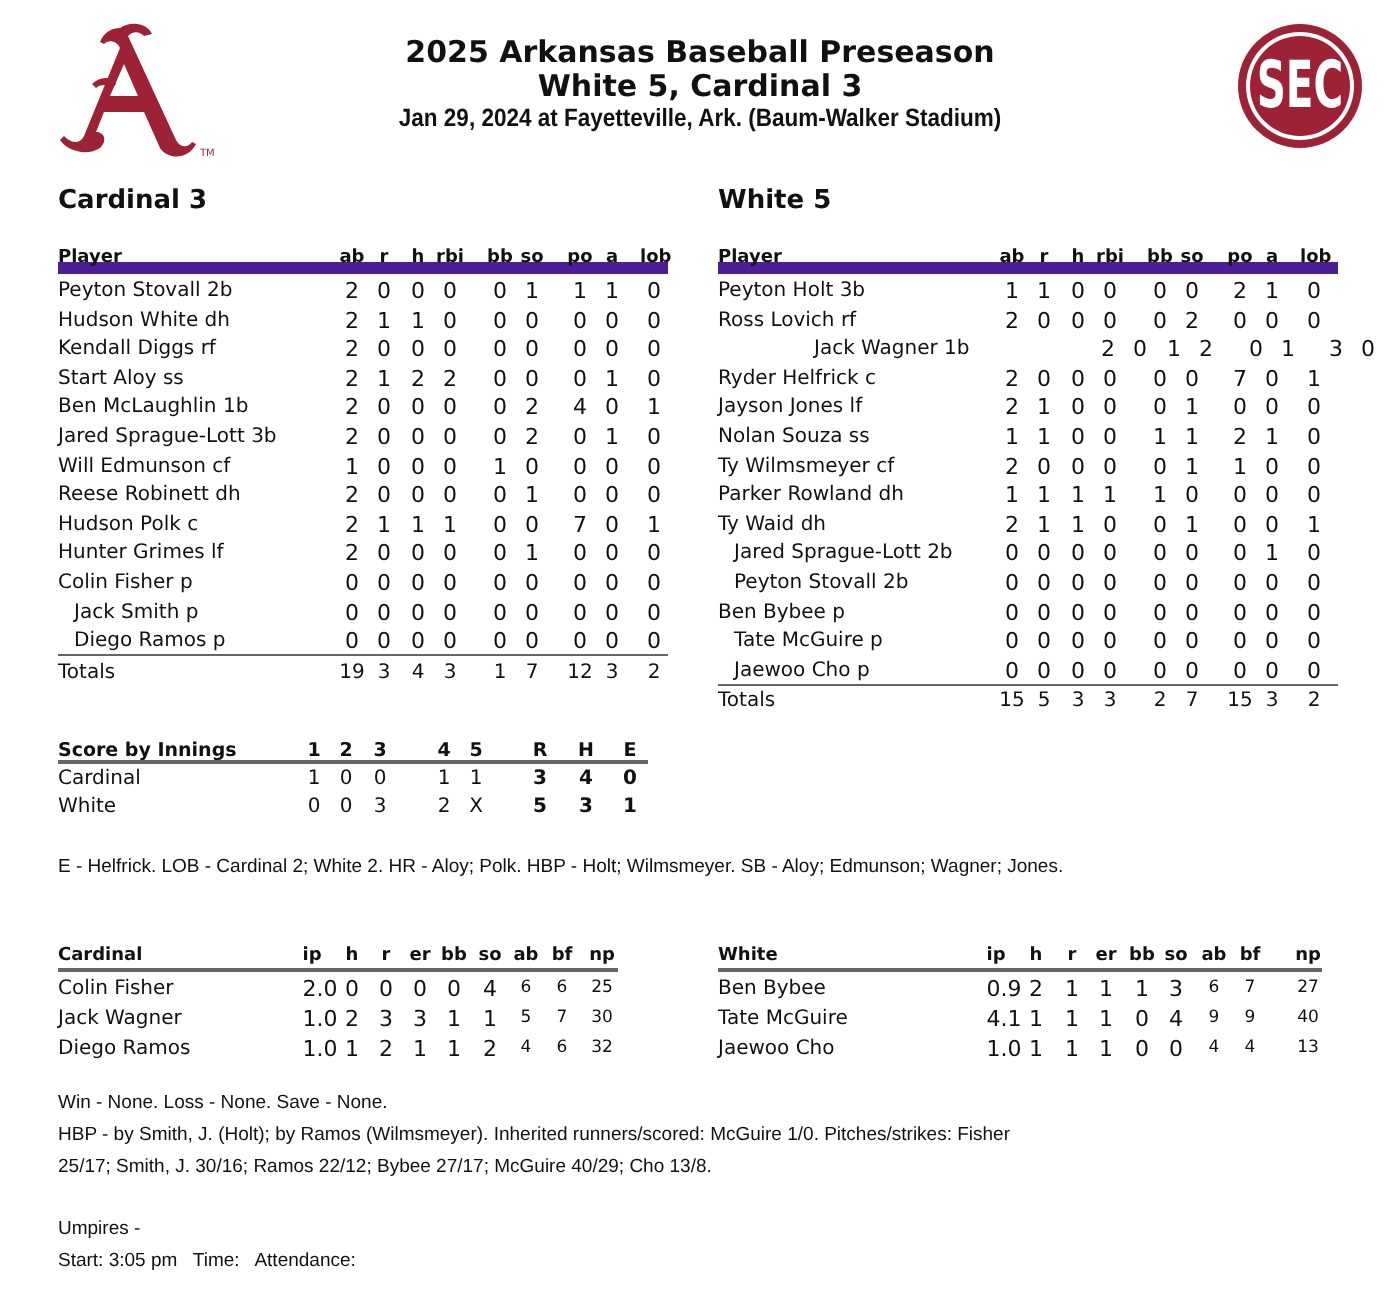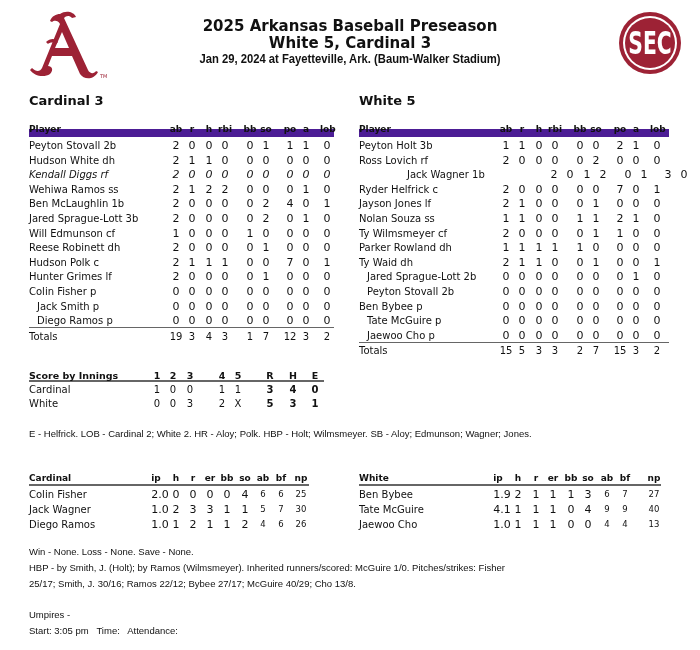--- a/index.html
+++ b/index.html
@@ -14,21 +14,21 @@
     left: 150px; width: 400px; text-align: center; font-weight: bold; color: #111;
     font-family: "DejaVu Sans", sans-serif;
   }
   .t1 { top: 17px; font-size: 15px; }
   .t2 { top: 34px; font-size: 15px; }
   .t3 { top: 52px; font-size: 12.5px; font-family: "Liberation Sans", sans-serif; font-weight: bold; transform: scaleX(0.9); }
   .team-head { font-weight: bold; font-size: 13px; }
 
   .bat { font-size: 10px; }
   .bat .row { position: absolute; height: 15px; line-height: 15px; white-space: nowrap; }
-  .bat .hdr { font-weight: bold; font-size: 9px; border-bottom: 8px solid #4c1d95; height: 13px; line-height: 11px; }
+  .bat .hdr { font-weight: bold; font-size: 9px; border-bottom: 6px solid #4c1d95; height: 13px; line-height: 11px; }
   .bat .c { position: absolute; text-align: center; width: 14px; }
   .bat .name { position: absolute; left: 0; }
   .bat .name.sub { left: 8px; }
   .bat .ul { border-bottom: 1px solid #666; }
 
   .inn { font-size: 10px; }
   .inn .row { position: absolute; height: 14px; line-height: 14px; white-space: nowrap; }
   .inn .hdr { font-weight: bold; font-size: 9.5px; border-bottom: 2px solid #666; height: 12px; line-height: 11px; }
   .inn .c { position: absolute; width: 14px; text-align: center; }
   .inn .b { font-weight: bold; }
@@ -96,34 +96,34 @@
       <span class="c" style="left:140px;font-size:11px">2</span>
       <span class="c" style="left:156px;font-size:11px">1</span>
       <span class="c" style="left:173px;font-size:11px">1</span>
       <span class="c" style="left:189px;font-size:11px">0</span>
       <span class="c" style="left:214px;font-size:11px">0</span>
       <span class="c" style="left:230px;font-size:11px">0</span>
       <span class="c" style="left:254px;font-size:11px">0</span>
       <span class="c" style="left:270px;font-size:11px">0</span>
       <span class="c" style="left:291px;font-size:11px">0</span>
     </div>
-    <div class="row" style="top:43.2px;left:0;width:100%;font-style:italic;">
+    <div class="row" style="top:43.2px;left:0;width:100%;">
       <span class="name">Kendall Diggs rf</span>
       <span class="c" style="left:140px;font-size:11px">2</span>
       <span class="c" style="left:156px;font-size:11px">0</span>
       <span class="c" style="left:173px;font-size:11px">0</span>
       <span class="c" style="left:189px;font-size:11px">0</span>
       <span class="c" style="left:214px;font-size:11px">0</span>
       <span class="c" style="left:230px;font-size:11px">0</span>
       <span class="c" style="left:254px;font-size:11px">0</span>
       <span class="c" style="left:270px;font-size:11px">0</span>
       <span class="c" style="left:291px;font-size:11px">0</span>
     </div>
     <div class="row" style="top:57.800000000000004px;left:0;width:100%;">
-      <span class="name">Wehiwa Ramos ss</span>
+      <span class="name">Start Aloy ss</span>
       <span class="c" style="left:140px;font-size:11px">2</span>
       <span class="c" style="left:156px;font-size:11px">1</span>
       <span class="c" style="left:173px;font-size:11px">2</span>
       <span class="c" style="left:189px;font-size:11px">2</span>
       <span class="c" style="left:214px;font-size:11px">0</span>
       <span class="c" style="left:230px;font-size:11px">0</span>
       <span class="c" style="left:254px;font-size:11px">0</span>
       <span class="c" style="left:270px;font-size:11px">1</span>
       <span class="c" style="left:291px;font-size:11px">0</span>
     </div>
@@ -521,39 +521,39 @@
     <div class="row" style="top:44px;left:0;width:100%;">
       <span style="position:absolute;left:0">Diego Ramos</span>
       <span class="c" style="left:119px;width:24px;font-size:11px;">1.0</span>
       <span class="c" style="left:139px;font-size:11px;">1</span>
       <span class="c" style="left:156px;font-size:11px;">2</span>
       <span class="c" style="left:173px;font-size:11px;">1</span>
       <span class="c" style="left:190px;font-size:11px;">1</span>
       <span class="c" style="left:208px;font-size:11px;">2</span>
       <span class="c np" style="left:226px;">4</span>
       <span class="c np" style="left:244px;">6</span>
-      <span class="c np" style="left:264px;">26</span>
+      <span class="c np" style="left:264px;">32</span>
     </div>
   </div>
 <div class="abs pit" id="pit-white" style="left:359px;top:473px;width:302px;">
     <div class="row hdr" style="top:0;left:0;width:100%;">
     <span style="position:absolute;left:0">White</span>
       <span class="c" style="left:131px">ip</span>
       <span class="c" style="left:151px">h</span>
       <span class="c" style="left:169px">r</span>
       <span class="c" style="left:186px">er</span>
       <span class="c" style="left:204px">bb</span>
       <span class="c" style="left:221px">so</span>
       <span class="c" style="left:240px">ab</span>
       <span class="c" style="left:258px">bf</span>
       <span class="c" style="left:287px">np</span>
     </div>
     <div class="row" style="top:14px;left:0;width:100%;">
       <span style="position:absolute;left:0">Ben Bybee</span>
-      <span class="c" style="left:131px;width:24px;font-size:11px;">1.9</span>
+      <span class="c" style="left:131px;width:24px;font-size:11px;">0.9</span>
       <span class="c" style="left:151px;font-size:11px;">2</span>
       <span class="c" style="left:169px;font-size:11px;">1</span>
       <span class="c" style="left:186px;font-size:11px;">1</span>
       <span class="c" style="left:204px;font-size:11px;">1</span>
       <span class="c" style="left:221px;font-size:11px;">3</span>
       <span class="c np" style="left:240px;">6</span>
       <span class="c np" style="left:258px;">7</span>
       <span class="c np" style="left:287px;">27</span>
     </div>
     <div class="row" style="top:29px;left:0;width:100%;">

